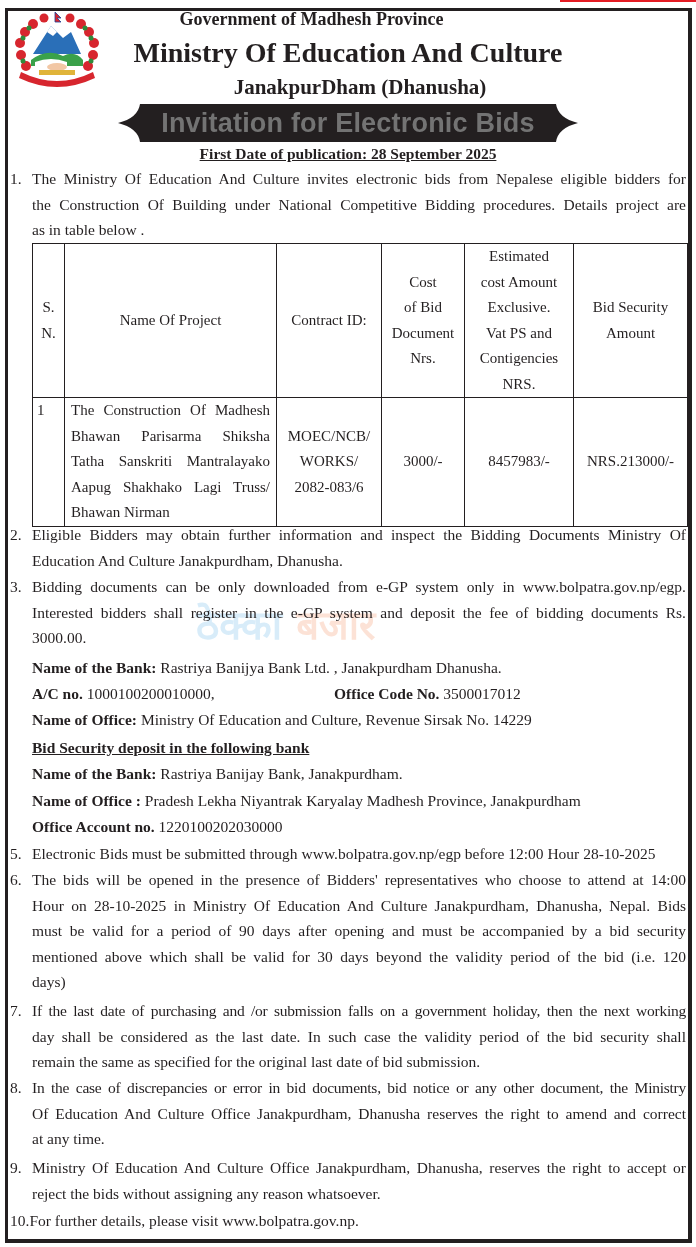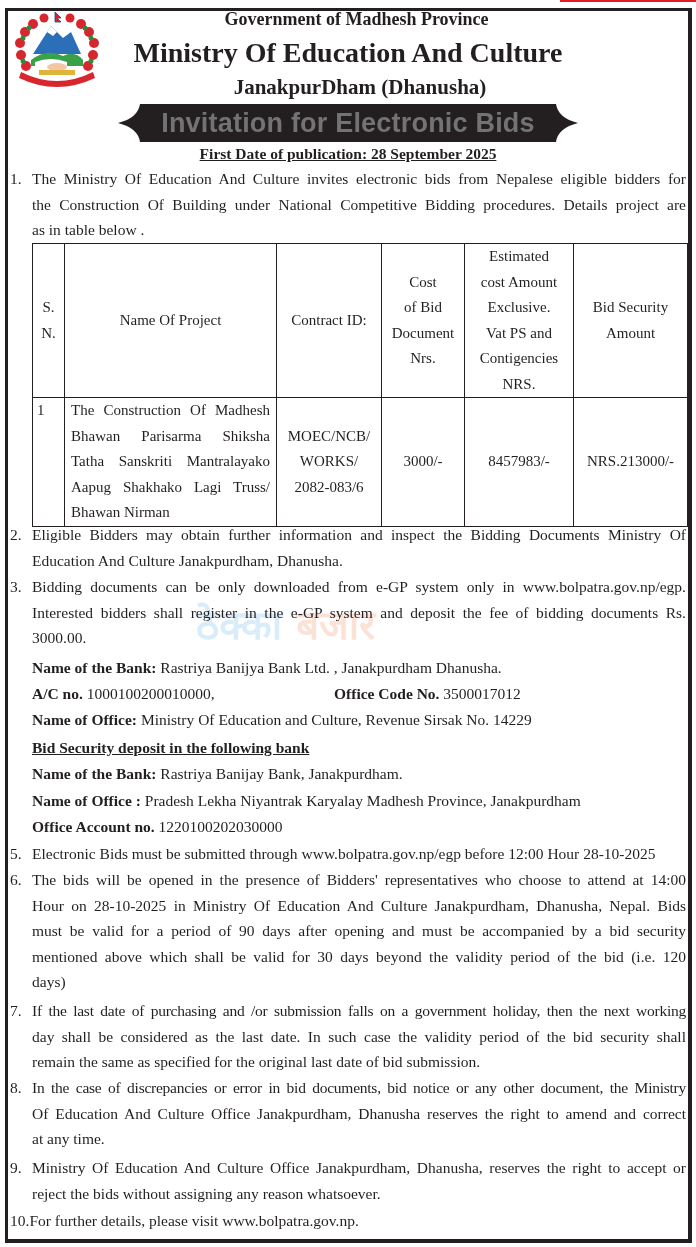--- a/index.html
+++ b/index.html
@@ -3,21 +3,21 @@
 <meta charset="utf-8">
 <style>
   html, body { margin:0; padding:0; background:#ffffff; }
   body { width:696px; height:1247px; position:relative; overflow:hidden;
          font-family:"Liberation Serif", serif; color:#231f20; }
   .redline { position:absolute; left:560px; top:0; width:136px; height:2px; background:#e31b23; }
   .frame { position:absolute; left:5px; top:8px; width:680px; height:1228px;
            border:3px solid #231f20; border-right-width:4px; border-bottom-width:4px; }
   .logo { position:absolute; left:11px; top:10px; width:92px; height:78px; }
   .h-gov { position:absolute; left:0; width:623px; top:8px; text-align:center;
-           font-weight:bold; font-size:18px; line-height:22px;padding-left:45px; }
+           font-weight:bold; font-size:18px; line-height:22px; }
   .h-min { position:absolute; left:0; width:696px; top:36px; text-align:center;
            font-weight:bold; font-size:28px; line-height:34px; }
   .h-loc { position:absolute; left:12px; width:696px; top:74px; text-align:center;
            font-weight:bold; font-size:21px; line-height:26px; }
   .banner-wrap { position:absolute; left:118px; top:104px; width:460px; height:38px; }
   .banner-wrap svg { position:absolute; left:0; top:0; }
   .banner-text { position:absolute; left:0; top:0; width:460px; height:38px;
            line-height:38px; text-align:center; color:#737373; font-family:"Liberation Sans", sans-serif;
            font-weight:bold; font-size:27px; letter-spacing:0.2px; }
   .pubdate { position:absolute; left:0; width:696px; top:144px; text-align:center;

